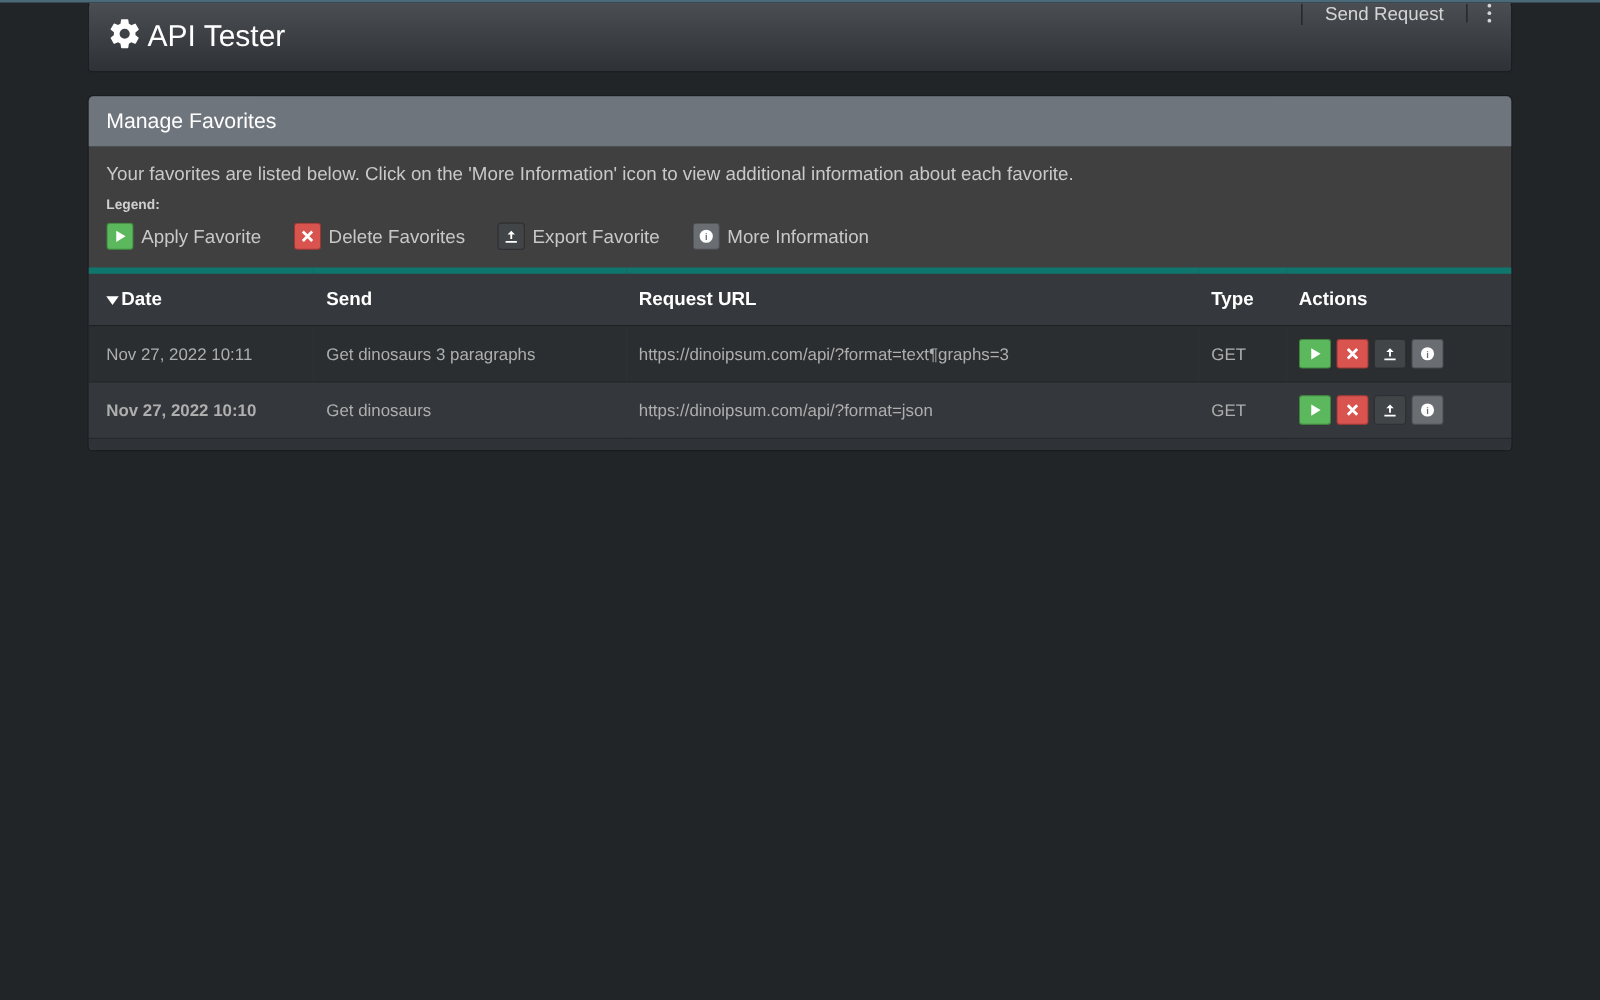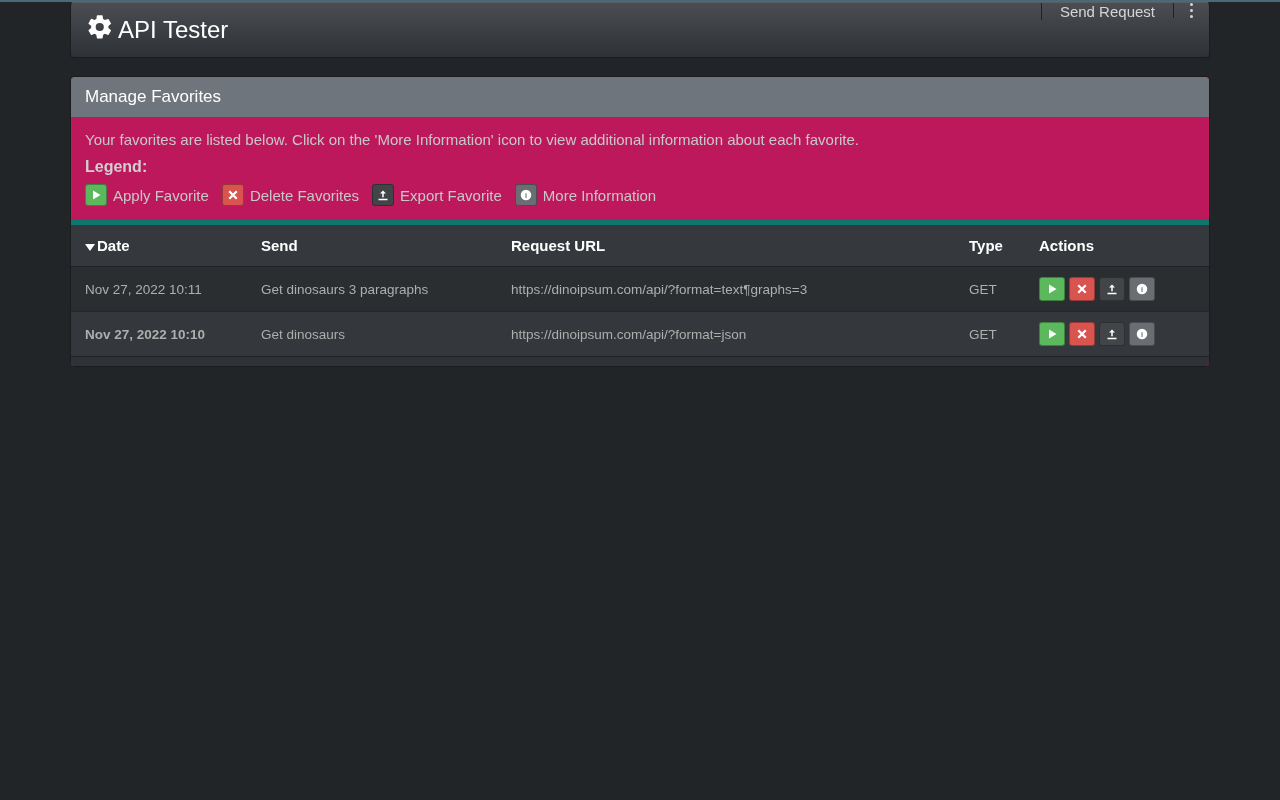--- a/index.html
+++ b/index.html
@@ -73,43 +73,43 @@
     flex-direction: column;
     gap: 3px;
   }
   .kebab span {
     width: 3px; height: 3px; background: #d5d5d5; border-radius: 50%;
   }
   .panel {
     margin-top: 18px;
     border: 1px solid #1a1c1e;
     border-radius: 4px;
-    background: #be185d;
+    background: #404040;
   }
   .panel-heading {
     background: #6f757c;
     color: #fff;
     font-size: 17px;
     padding: 10px 14px;
     border-radius: 4px 4px 0 0;
   }
   .panel-body {
     padding: 14px;
     color: #c8c8c8;
     font-size: 15px;
   }
   .legend-title {
     font-weight: bold;
     margin-top: 10px;
     color: #d0d0d0;
-    font-size: 16px;
+    font-size: 11px;
   }
   .legend-row {
     display: flex;
-    gap: 13px;
+    gap: 26px;
     margin-top: 8px;
     align-items: center;
   }
   .legend-item {
     display: flex;
     align-items: center;
     gap: 6px;
     font-size: 15px;
   }
   .btn {

